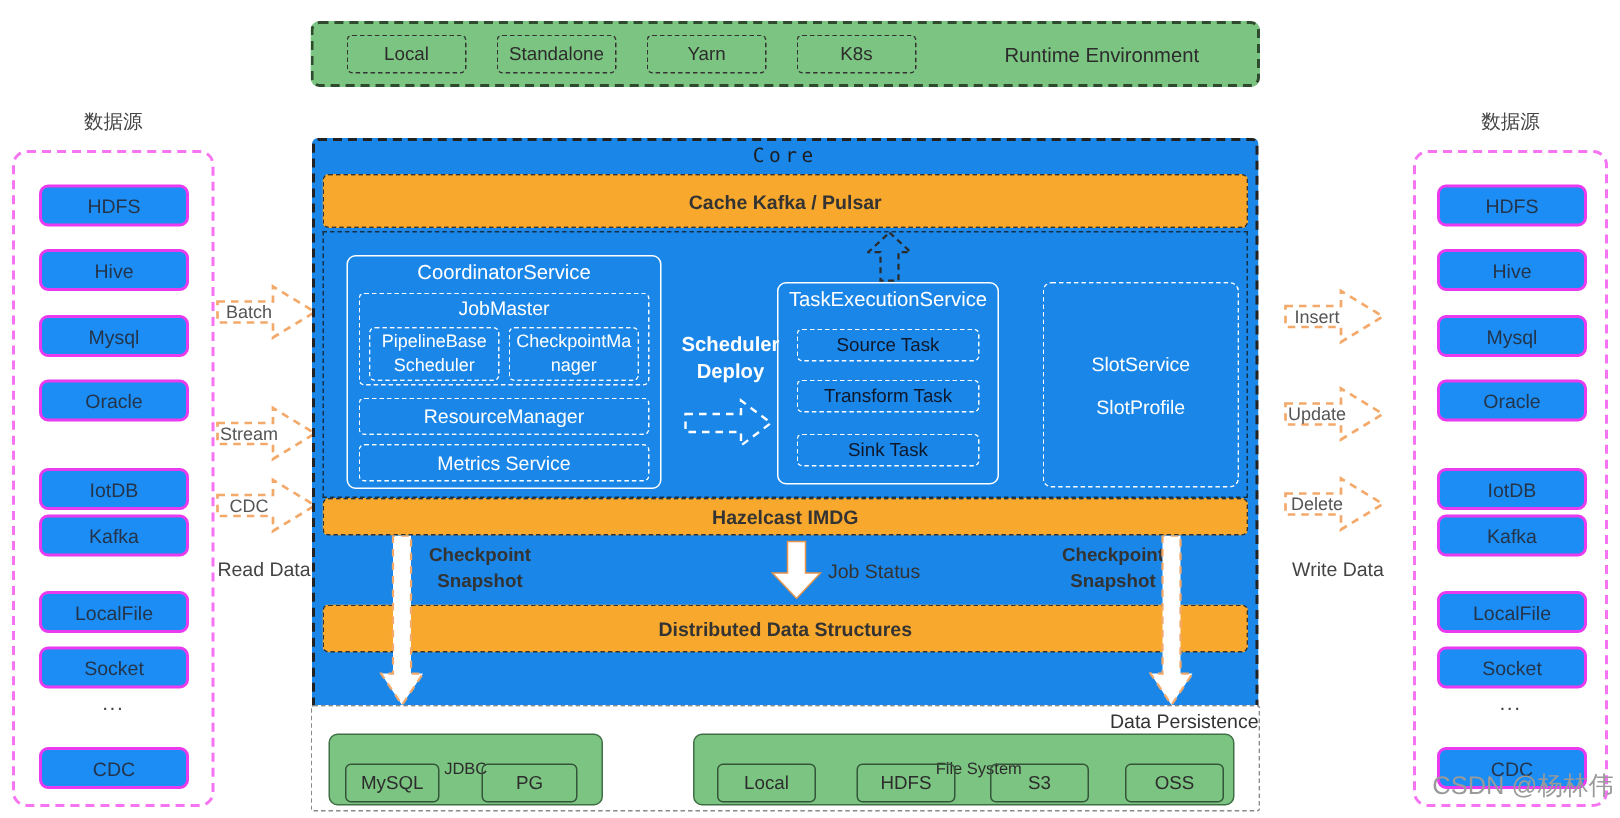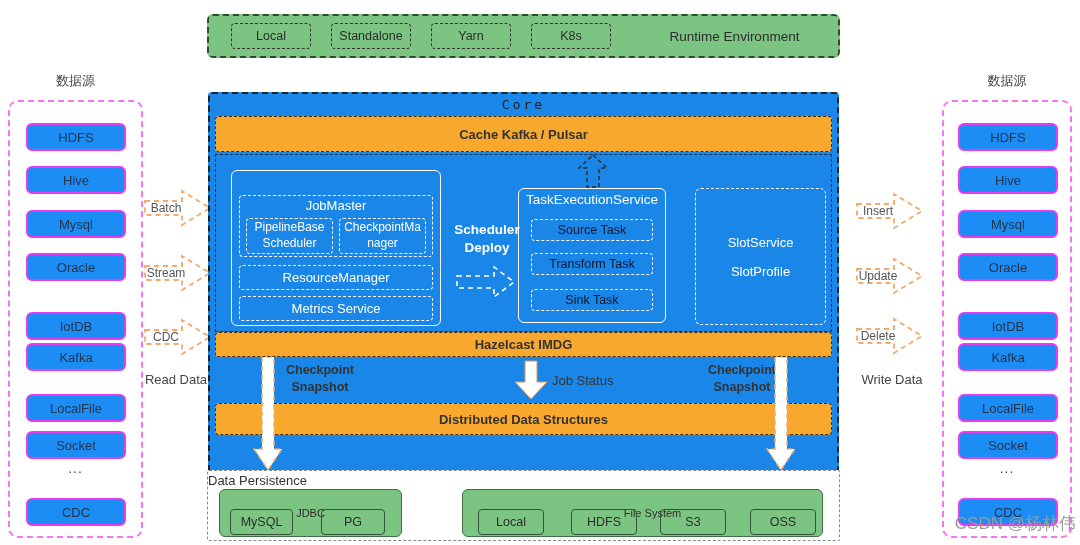--- a/index.html
+++ b/index.html
@@ -78,21 +78,21 @@
   .job-status{position:absolute;left:337px;top:0;width:80px;height:46px;display:flex;align-items:center;
     font-size:13px;font-weight:400;color:#333;}
 
   
   .vert-arrow{position:absolute;top:357px;width:30px;height:114px;z-index:5;}
   .vert-arrow polygon{fill:#fff;stroke:var(--arrow_orange);stroke-width:1.5;stroke-dasharray:5 4;}
 
   
   .persist{position:absolute;left:207px;top:470px;width:633px;height:71px;background:#fff;
     border:1.5px dashed #8a8a8a;border-radius:2px;}
-  .persist-title{position:absolute;top:2px;width:100%;text-align:left;font-size:13px;color:#333;}
+  .persist-title{position:absolute;top:2px;width:100%;text-align:right;font-size:13px;color:#333;}
   .green-box{position:absolute;top:18px;height:48px;background:var(--panel_green);
     border:1.5px solid #3f6f44;border-radius:6px;}
   .gb-title{text-align:center;font-size:11px;color:#2c2c2c;margin-top:17px;}
   .gb-item{position:absolute;top:19px;height:26px;border:1.5px solid #34553a;border-radius:4px;
     display:flex;align-items:center;justify-content:center;font-size:12.5px;color:#2c2c2c;}
 
   .watermark{position:absolute;right:4px;top:512px;font-size:17px;color:#9a9a9a;z-index:9;}
 </style>
 </head>
 <body>
@@ -120,40 +120,41 @@
     <div class="ds-ellipsis" style="top:358px;">...</div>
     <div class="ds-btn" style="left:16px;top:396px;">CDC</div>
   </div>
 
   <div class="block-arrow" style="left:144px;top:189px;">
     <svg viewBox="0 0 68 38">
         <polygon points="1,12 38,12 38,2 66,19 38,36 38,26 1,26"></polygon>
       </svg>
     <span class="ba-label">Batch</span>
   </div>
-  <div class="block-arrow" style="left:144px;top:254px;">
+  <div class="block-arrow" style="left:144px;top:270px;">
     <svg viewBox="0 0 68 38">
         <polygon points="1,12 38,12 38,2 66,19 38,36 38,26 1,26"></polygon>
       </svg>
     <span class="ba-label">Stream</span>
   </div>
   <div class="block-arrow" style="left:144px;top:318px;">
     <svg viewBox="0 0 68 38">
         <polygon points="1,12 38,12 38,2 66,19 38,36 38,26 1,26"></polygon>
       </svg>
     <span class="ba-label">CDC</span>
   </div>
   <div class="flow-label" style="left:140px;top:372px;width:72px;">Read Data</div>
 
   <div class="core">
     <div class="core-title">Core</div>
     <div class="bar cache-bar">Cache Kafka / Pulsar</div>
 
     <div class="core-main">
       <div class="white-solid-box coord">
+        <div class="box-title">CoordinatorService</div>
         <div class="jobmaster">
           <div class="jm-title">JobMaster</div>
           <div class="jm-sub" style="left:6px;">PipelineBase Scheduler</div>
           <div class="jm-sub" style="right:6px;">CheckpointManager</div>
         </div>
         <div class="dashed-wide" style="top:94px;">ResourceManager</div>
         <div class="dashed-wide" style="top:125px;">Metrics Service</div>
       </div>
 
       <div class="sched-label">Scheduler Deploy</div>

